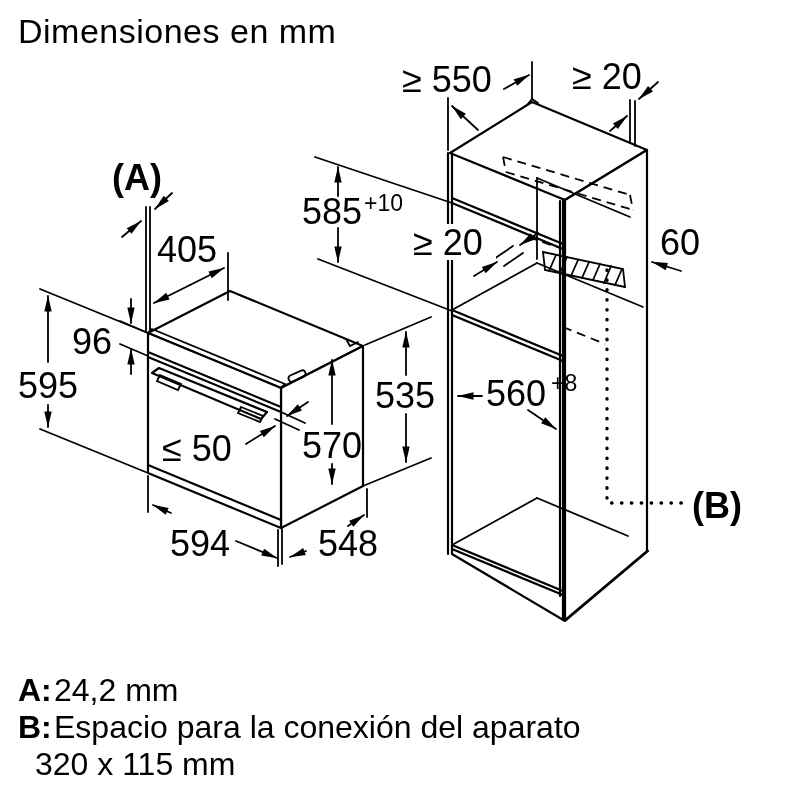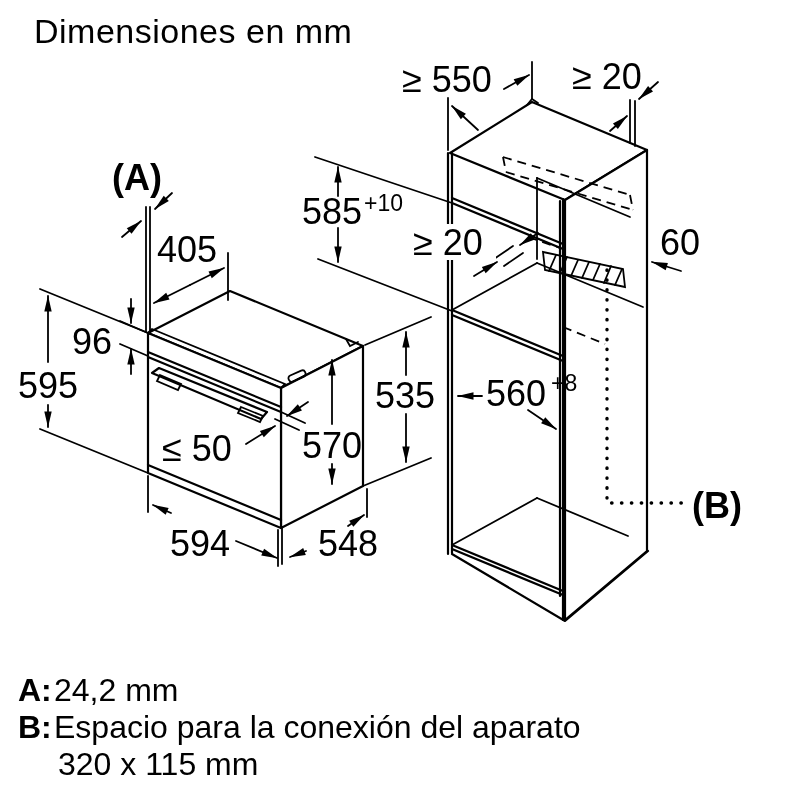--- a/index.html
+++ b/index.html
@@ -1,33 +1,33 @@
 <!DOCTYPE html>
 <html><head>
 <meta charset="utf-8">
 <style>
   html,body{margin:0;padding:0;background:#fff;}
   #stage{position:relative;width:800px;height:800px;background:#ffffff;overflow:hidden;
          font-family:"Liberation Sans", sans-serif;color:#000;}
-  #title{position:absolute;left:34px;top:12px;font-size:34px;letter-spacing:0.5px;}
+  #title{position:absolute;left:18px;top:12px;font-size:34px;letter-spacing:0.5px;}
   #diagram{position:absolute;left:0;top:0;}
   .ln{stroke:#000;stroke-width:2.2;fill:none;stroke-linecap:round;stroke-linejoin:round;}
   .thin{stroke:#000;stroke-width:1.8;fill:none;stroke-linecap:round;}
   .face{fill:#ffffff;stroke:#000;stroke-width:2.2;stroke-linejoin:round;}
   .dashed{stroke:#000;stroke-width:1.8;fill:none;stroke-dasharray:9 6;}
   .dotted{stroke:#000;stroke-width:3.4;fill:none;stroke-dasharray:0.4 9.5;stroke-linecap:round;}
   .dim{font-family:"Liberation Sans",sans-serif;font-size:36px;fill:#000;}
   .sup{font-family:"Liberation Sans",sans-serif;font-size:23px;fill:#000;}
   .bold{font-weight:bold;}
   .mask{fill:#ffffff;stroke:none;}
   #legend{position:absolute;left:18px;top:672px;font-size:32px;line-height:37px;}
   .lrow{display:flex;}
   .lkey{font-weight:bold;width:36px;flex:0 0 36px;}
   .lval{}
-  .lindent{margin-left:40px;}
+  .lindent{margin-left:17px;}
 </style>
 </head>
 <body>
 
 <div id="stage">
 
   <div id="title">Dimensiones en mm</div>
 
   <svg id="diagram" width="800" height="800" viewBox="0 0 800 800" xmlns="http://www.w3.org/2000/svg">
     <defs>

